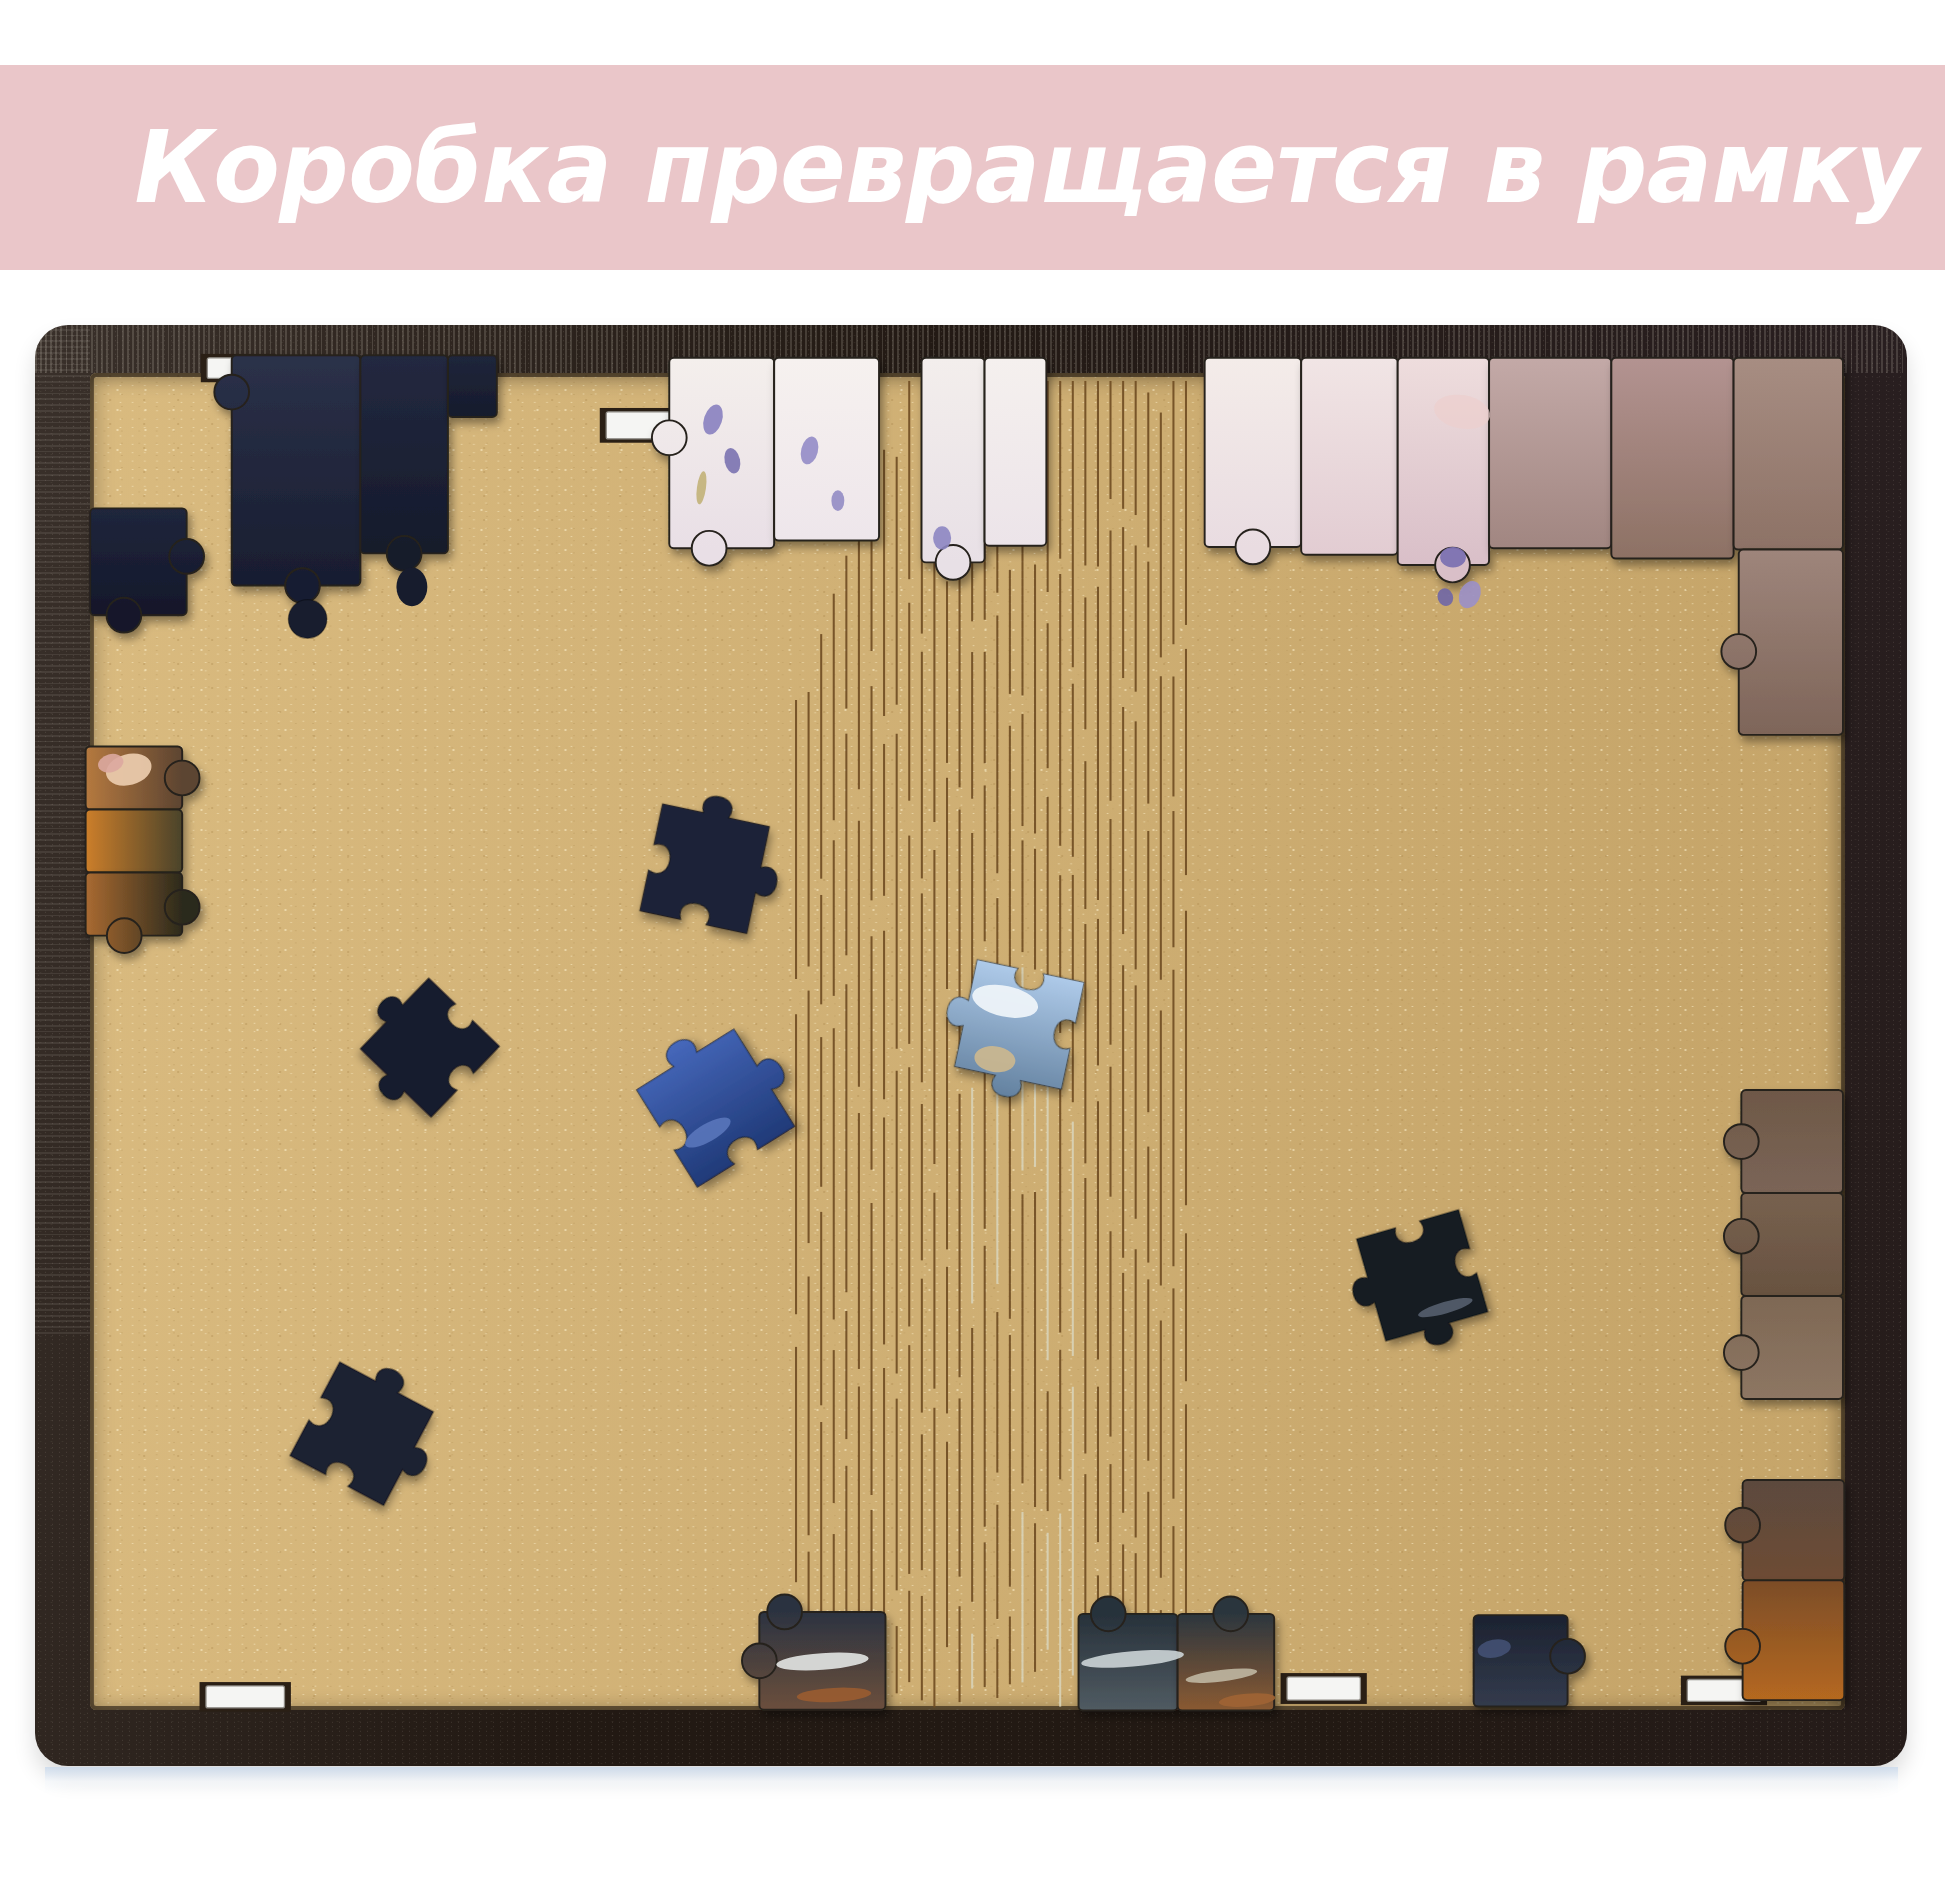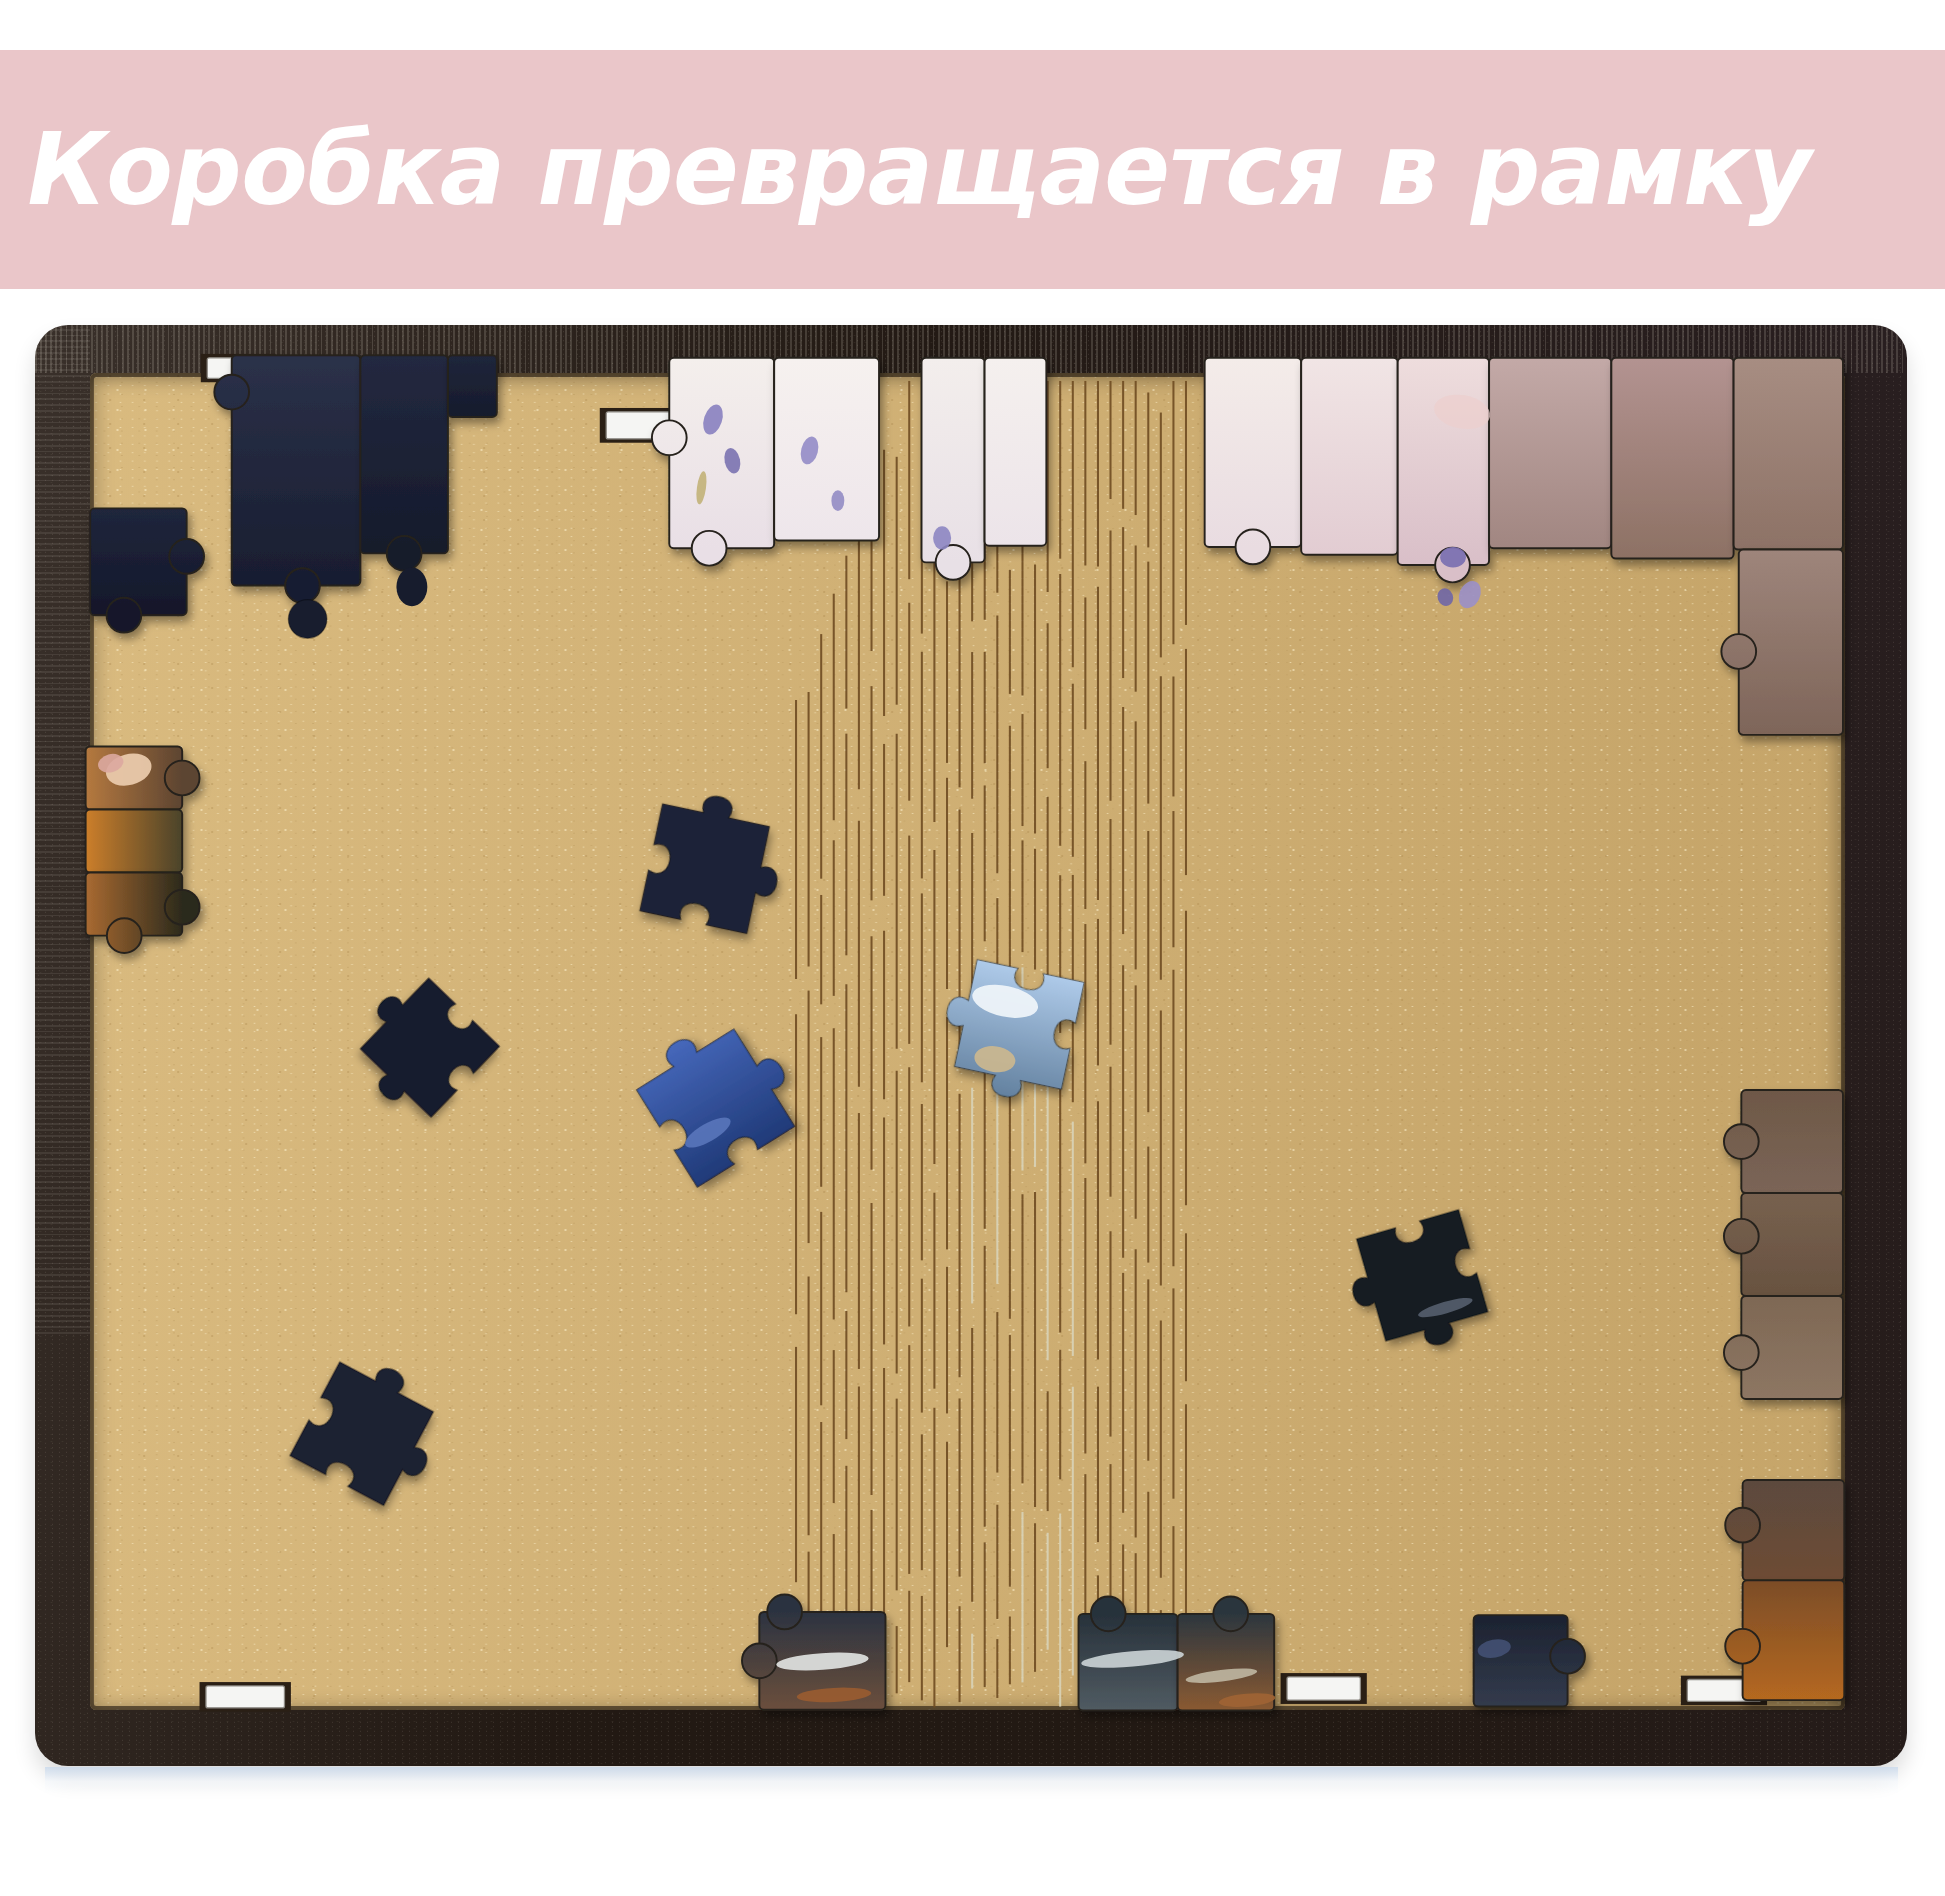--- a/index.html
+++ b/index.html
@@ -1,19 +1,19 @@
 <!DOCTYPE html>
 <html style="font-size:10.3px"><head>
 <meta charset="utf-8">
 <style>
   html,body{margin:0;padding:0;background:#ffffff;}
   .page{position:relative;width:1946px;height:1897px;overflow:hidden;background:#ffffff;
         font-family:"DejaVu Sans",sans-serif;}
-  .banner{position:absolute;left:0;top:50px;width:100%;height:239px;
-          display:flex;align-items:center;justify-content:flex-start;}
+  .banner{position:absolute;left:0;top:65px;width:100%;height:205px;
+          display:flex;align-items:center;justify-content:flex-end;}
   .banner-text{font-style:italic;font-weight:bold;font-size:100px;line-height:1;
                white-space:nowrap;transform:scaleX(.97);letter-spacing:-0.6px;}
   .photo{position:absolute;left:0;top:0;width:100%;height:100%;margin:0;}
   .board{position:absolute;left:35px;top:325px;width:1872px;height:1441px;border-radius:33px;
          background-color:#221913;
          background-image:
            radial-gradient(rgba(214,206,190,0.16) 0.6px, transparent 1px),
            radial-gradient(rgba(160,148,130,0.11) 0.6px, transparent 1.2px),
            linear-gradient(105deg, rgba(150,140,135,0.20) 0%, rgba(60,50,45,0) 40%),
            linear-gradient(250deg, rgba(70,55,90,0.18) 0%, rgba(30,22,18,0) 45%);

